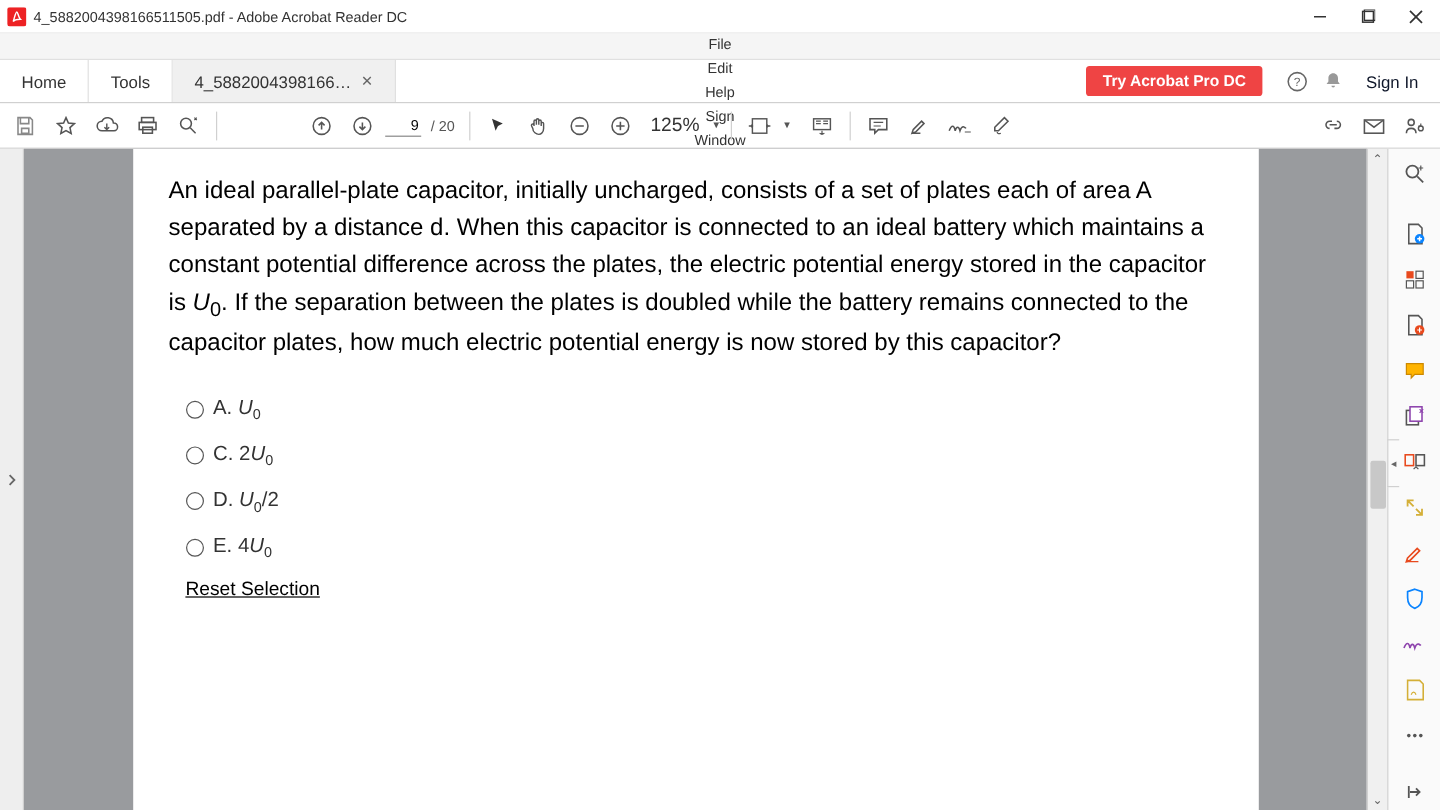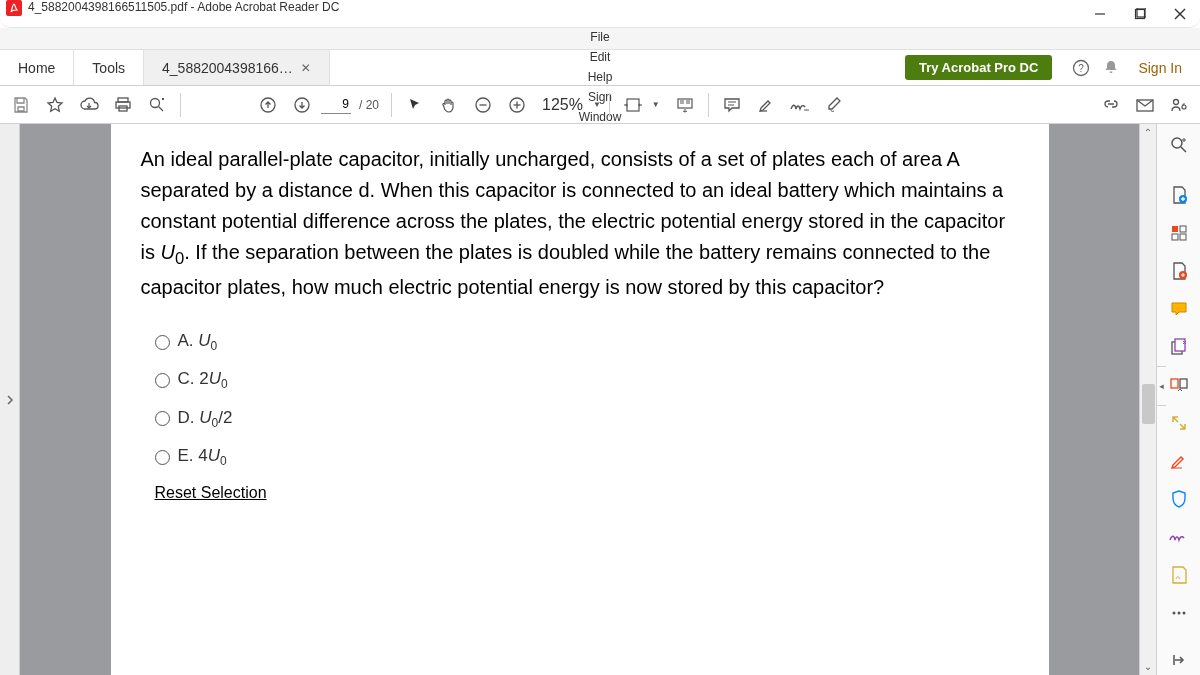--- a/index.html
+++ b/index.html
@@ -1,31 +1,31 @@
 <!DOCTYPE html>
 <html><head>
 <meta charset="utf-8">
 <style>
   * { box-sizing: border-box; margin: 0; padding: 0; font-family: "Segoe UI", Arial, sans-serif; }
   body { width: 1200px; height: 675px; overflow: hidden; background: #fff; font-size: 13px; color: #333; }
-  .titlebar { height: 28px; background: #fff; display: flex; align-items: flex-start; border-bottom: 1px solid #e6e6e6; border-radius: 10px; }
+  .titlebar { height: 28px; background: #fff; display: flex; align-items: center; border-bottom: 1px solid #e6e6e6; }
   .titlebar .app-icon { width: 16px; height: 16px; margin: 0 6px; }
   .titlebar .title { flex: 0 0 auto; font-size: 12px; color: #333; }
   .titlebar .spacer { flex: 1; }
   .titlebar .winbtn { width: 40px; height: 28px; display: flex; align-items: center; justify-content: center; }
   .menubar { height: 22px; background: #f5f5f5; display: flex; align-items: center; gap: 2px; padding: 0 4px; border-bottom: 1px solid #e0e0e0; font-size: 12px; flex-direction: column; }
   .menubar span { padding: 2px 8px; }
   .tabbar { height: 36px; display: flex; align-items: stretch; border-bottom: 1px solid #d0d0d0; }
   .tabbar .tab { display: flex; align-items: center; padding: 0 18px; font-size: 14px; color: #333; border-right: 1px solid #e0e0e0; text-align: right; }
   .tabbar .tab.doc { background: #f0f0f0; position: relative; }
   .tabbar .tab .close { margin-left: 8px; font-size: 12px; color: #666; }
   .tabbar .spacer { flex: 1; }
-  .tabbar .try-btn { background: #4d7c0f; color: #fff; display: flex; align-items: center; padding: 0 14px; margin: 5px 8px; border-radius: 3px; font-weight: 600; font-size: 13px; }
+  .tabbar .try-btn { background: #ef4444; color: #fff; display: flex; align-items: center; padding: 0 14px; margin: 5px 8px; border-radius: 3px; font-weight: 600; font-size: 13px; }
   .tabbar .right { display: flex; align-items: center; gap: 12px; padding: 0 12px; }
-  .tabbar .signin { font-size: 14px; color: #a16207; padding: 0 6px; }
+  .tabbar .signin { font-size: 14px; color: #0f172a; padding: 0 6px; }
   .toolbar { height: 38px; border-bottom: 1px solid #d0d0d0; display: flex; align-items: center; padding: 0 6px; gap: 4px; }
   .toolbar .tbtn { width: 30px; height: 30px; display: flex; align-items: center; justify-content: center; color: #555; }
   .toolbar .sep { width: 1px; height: 24px; background: #d0d0d0; margin: 0 4px; }
   .toolbar .page-input { width: 30px; height: 18px; border: none; border-bottom: 1px solid #888; text-align: right; font-size: 12px; padding: 0 2px; }
   .toolbar .page-total { font-size: 12px; color: #555; padding: 0 4px; }
   .toolbar .zoom { font-size: 16px; color: #333; padding: 0 6px; }
   .toolbar .spacer { flex: 1; }
   .workarea { display: flex; height: 551px; }
   .left-gutter { width: 20px; background: #eeeeee; border-right: 1px solid #d0d0d0; display: flex; align-items: center; justify-content: center; }
   .left-gutter svg { color: #666; }

